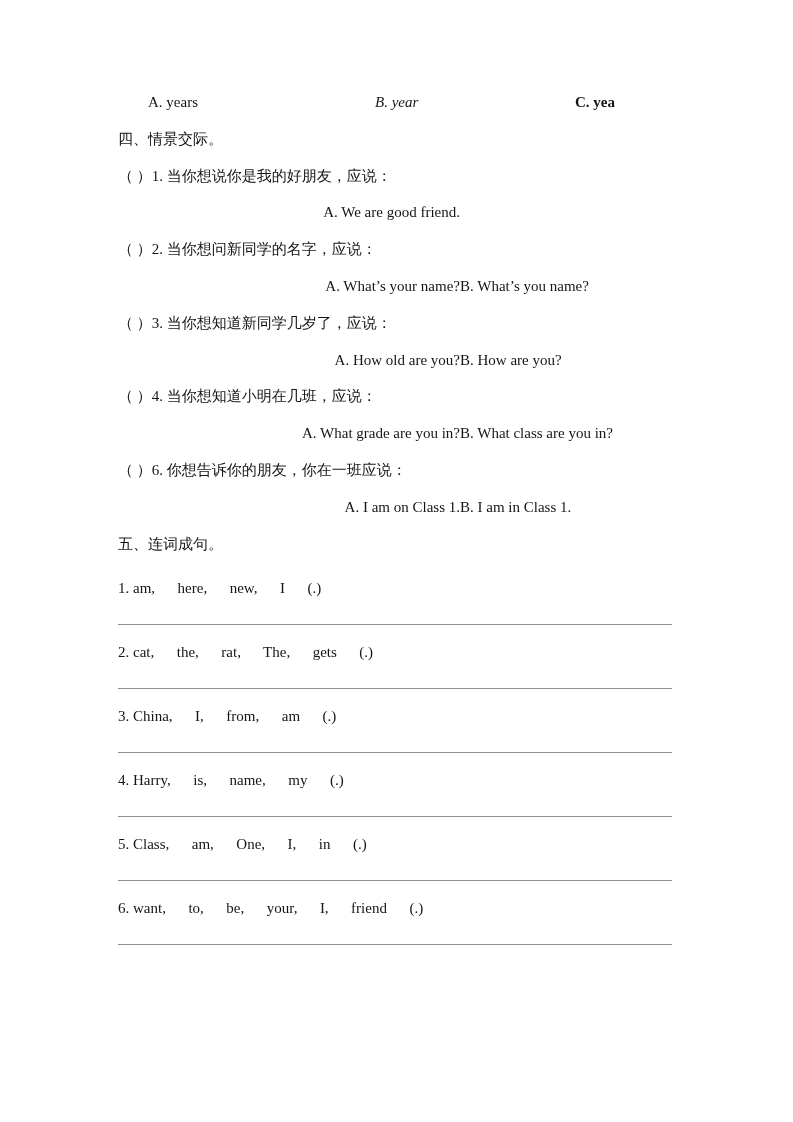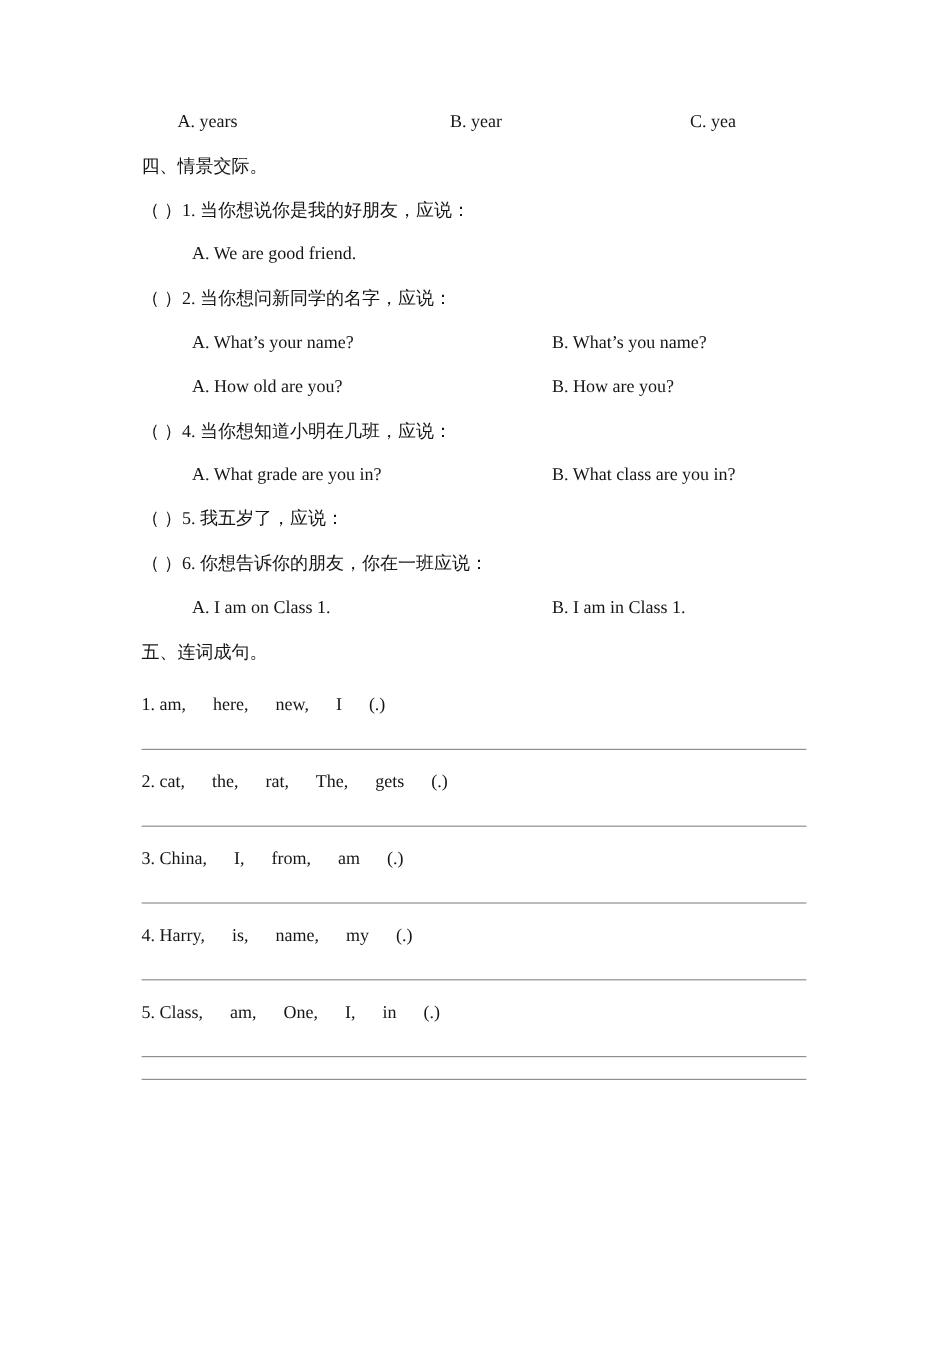--- a/index.html
+++ b/index.html
@@ -22,25 +22,25 @@
     border-radius: 18px;
   }
   .upper .line {
     height: 36.8px;
     line-height: 36.8px;
     white-space: nowrap;
   }
   
   .options3 { padding-left: 30px; display: flex; }
   .options3 .o1 { width: 227px; }
-  .options3 .o2 { width: 200px; }
-  .options3 .o3 { flex: 1; }
+  .options3 .o2 { width: 200px; font-style: italic; }
+  .options3 .o3 { flex: 1; font-weight: bold; }
   
   .options2 { padding-left: 42px; display: flex; }
-  .options2 .oa { width: 300px; }
+  .options2 .oa { width: 300px; text-align: right; }
   .options2 .ob { flex: 1; }
   
   .connect { width: 554px; padding-top: 8px; }
   .connect-text {
     height: 36px;
     line-height: 36px;
     white-space: pre-wrap;
   }
   .rule {
     height: 0;
@@ -68,32 +68,32 @@
     <div class="line options2">
       <span class="oa">A. We are good friend.</span>
     </div>
 
     <div class="line">（ ）2. 当你想问新同学的名字，应说：</div>
     <div class="line options2">
       <span class="oa">A. What’s your name?</span>
       <span class="ob">B. What’s you name?</span>
     </div>
 
+    <div class="line">（ ）3. 当你想知道新同学几岁了，应说：</div>
     <div class="line options2">
       <span class="oa">A. How old are you?</span>
       <span class="ob">B. How are you?</span>
     </div>
 
     <div class="line">（ ）4. 当你想知道小明在几班，应说：</div>
     <div class="line options2">
       <span class="oa">A. What grade are you in?</span>
       <span class="ob">B. What class are you in?</span>
     </div>
 
-    <div class="line">（ ）5. 我五岁了，应说：</div>
 
     <div class="line">（ ）6. 你想告诉你的朋友，你在一班应说：</div>
     <div class="line options2">
       <span class="oa">A. I am on Class 1.</span>
       <span class="ob">B. I am in Class 1.</span>
     </div>
 
     <div class="line heading">五、连词成句。</div>
 
   </div>
@@ -119,18 +119,19 @@
       <div class="connect-text">4. Harry,      is,      name,      my      (.)</div>
       <div class="rule"></div>
     </div>
 
     <div class="connect-item">
       <div class="connect-text">5. Class,      am,      One,      I,      in      (.)</div>
       <div class="rule"></div>
     </div>
 
     <div class="connect-item">
+      <div class="connect-text">6. want,      to,      be,      your,      I,      friend      (.)</div>
       <div class="rule"></div>
     </div>
 
   </div>
 
 </div>
 
 </body></html>

